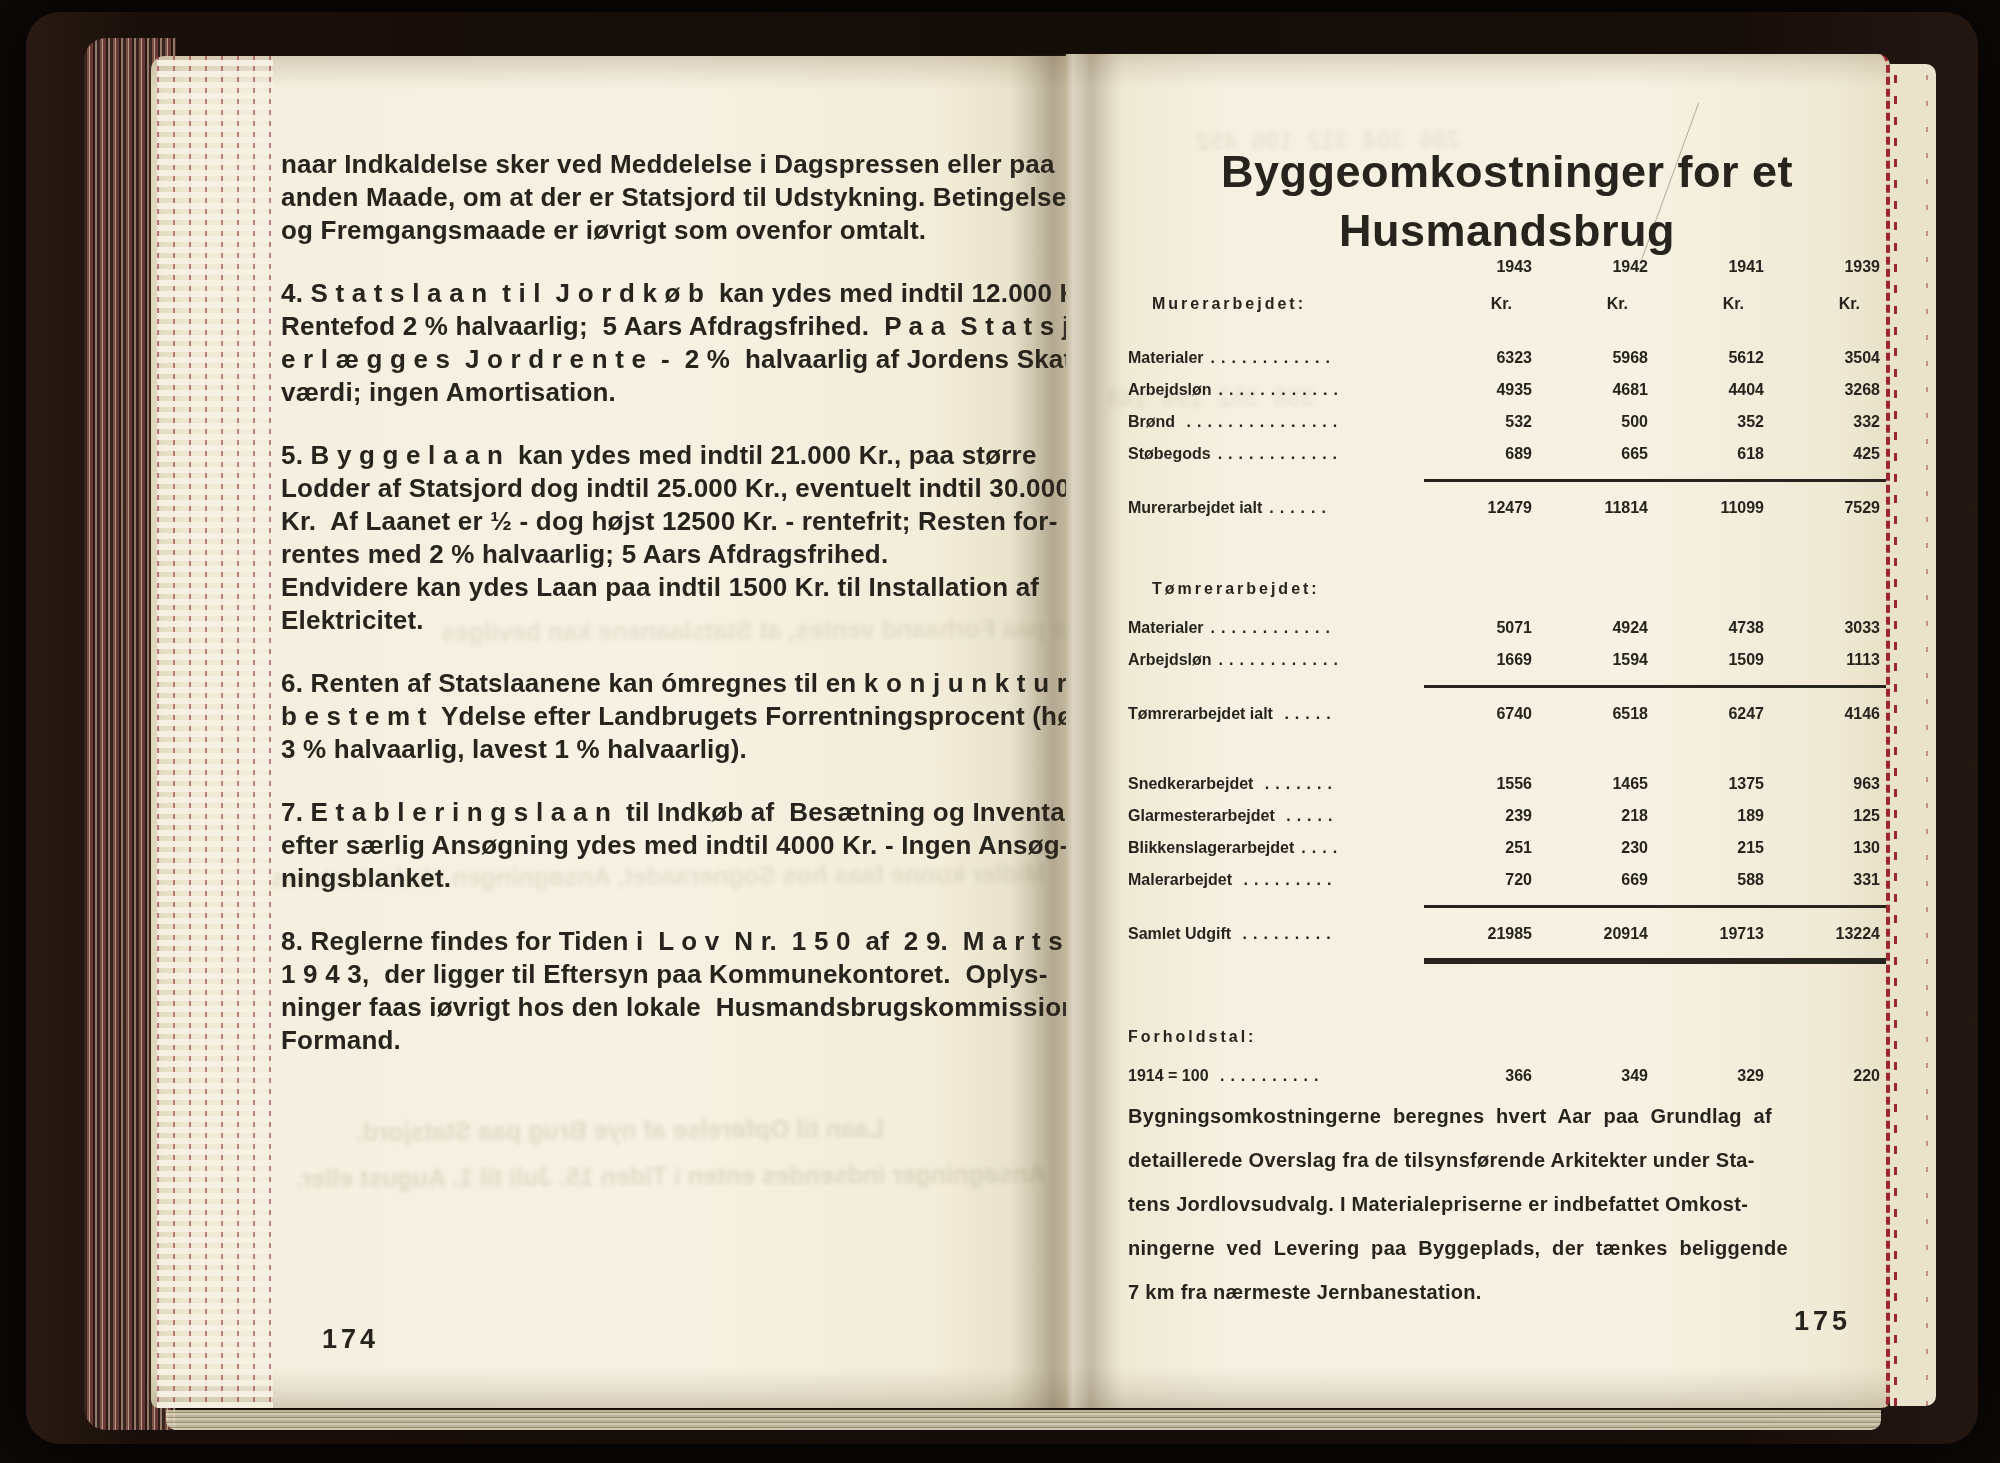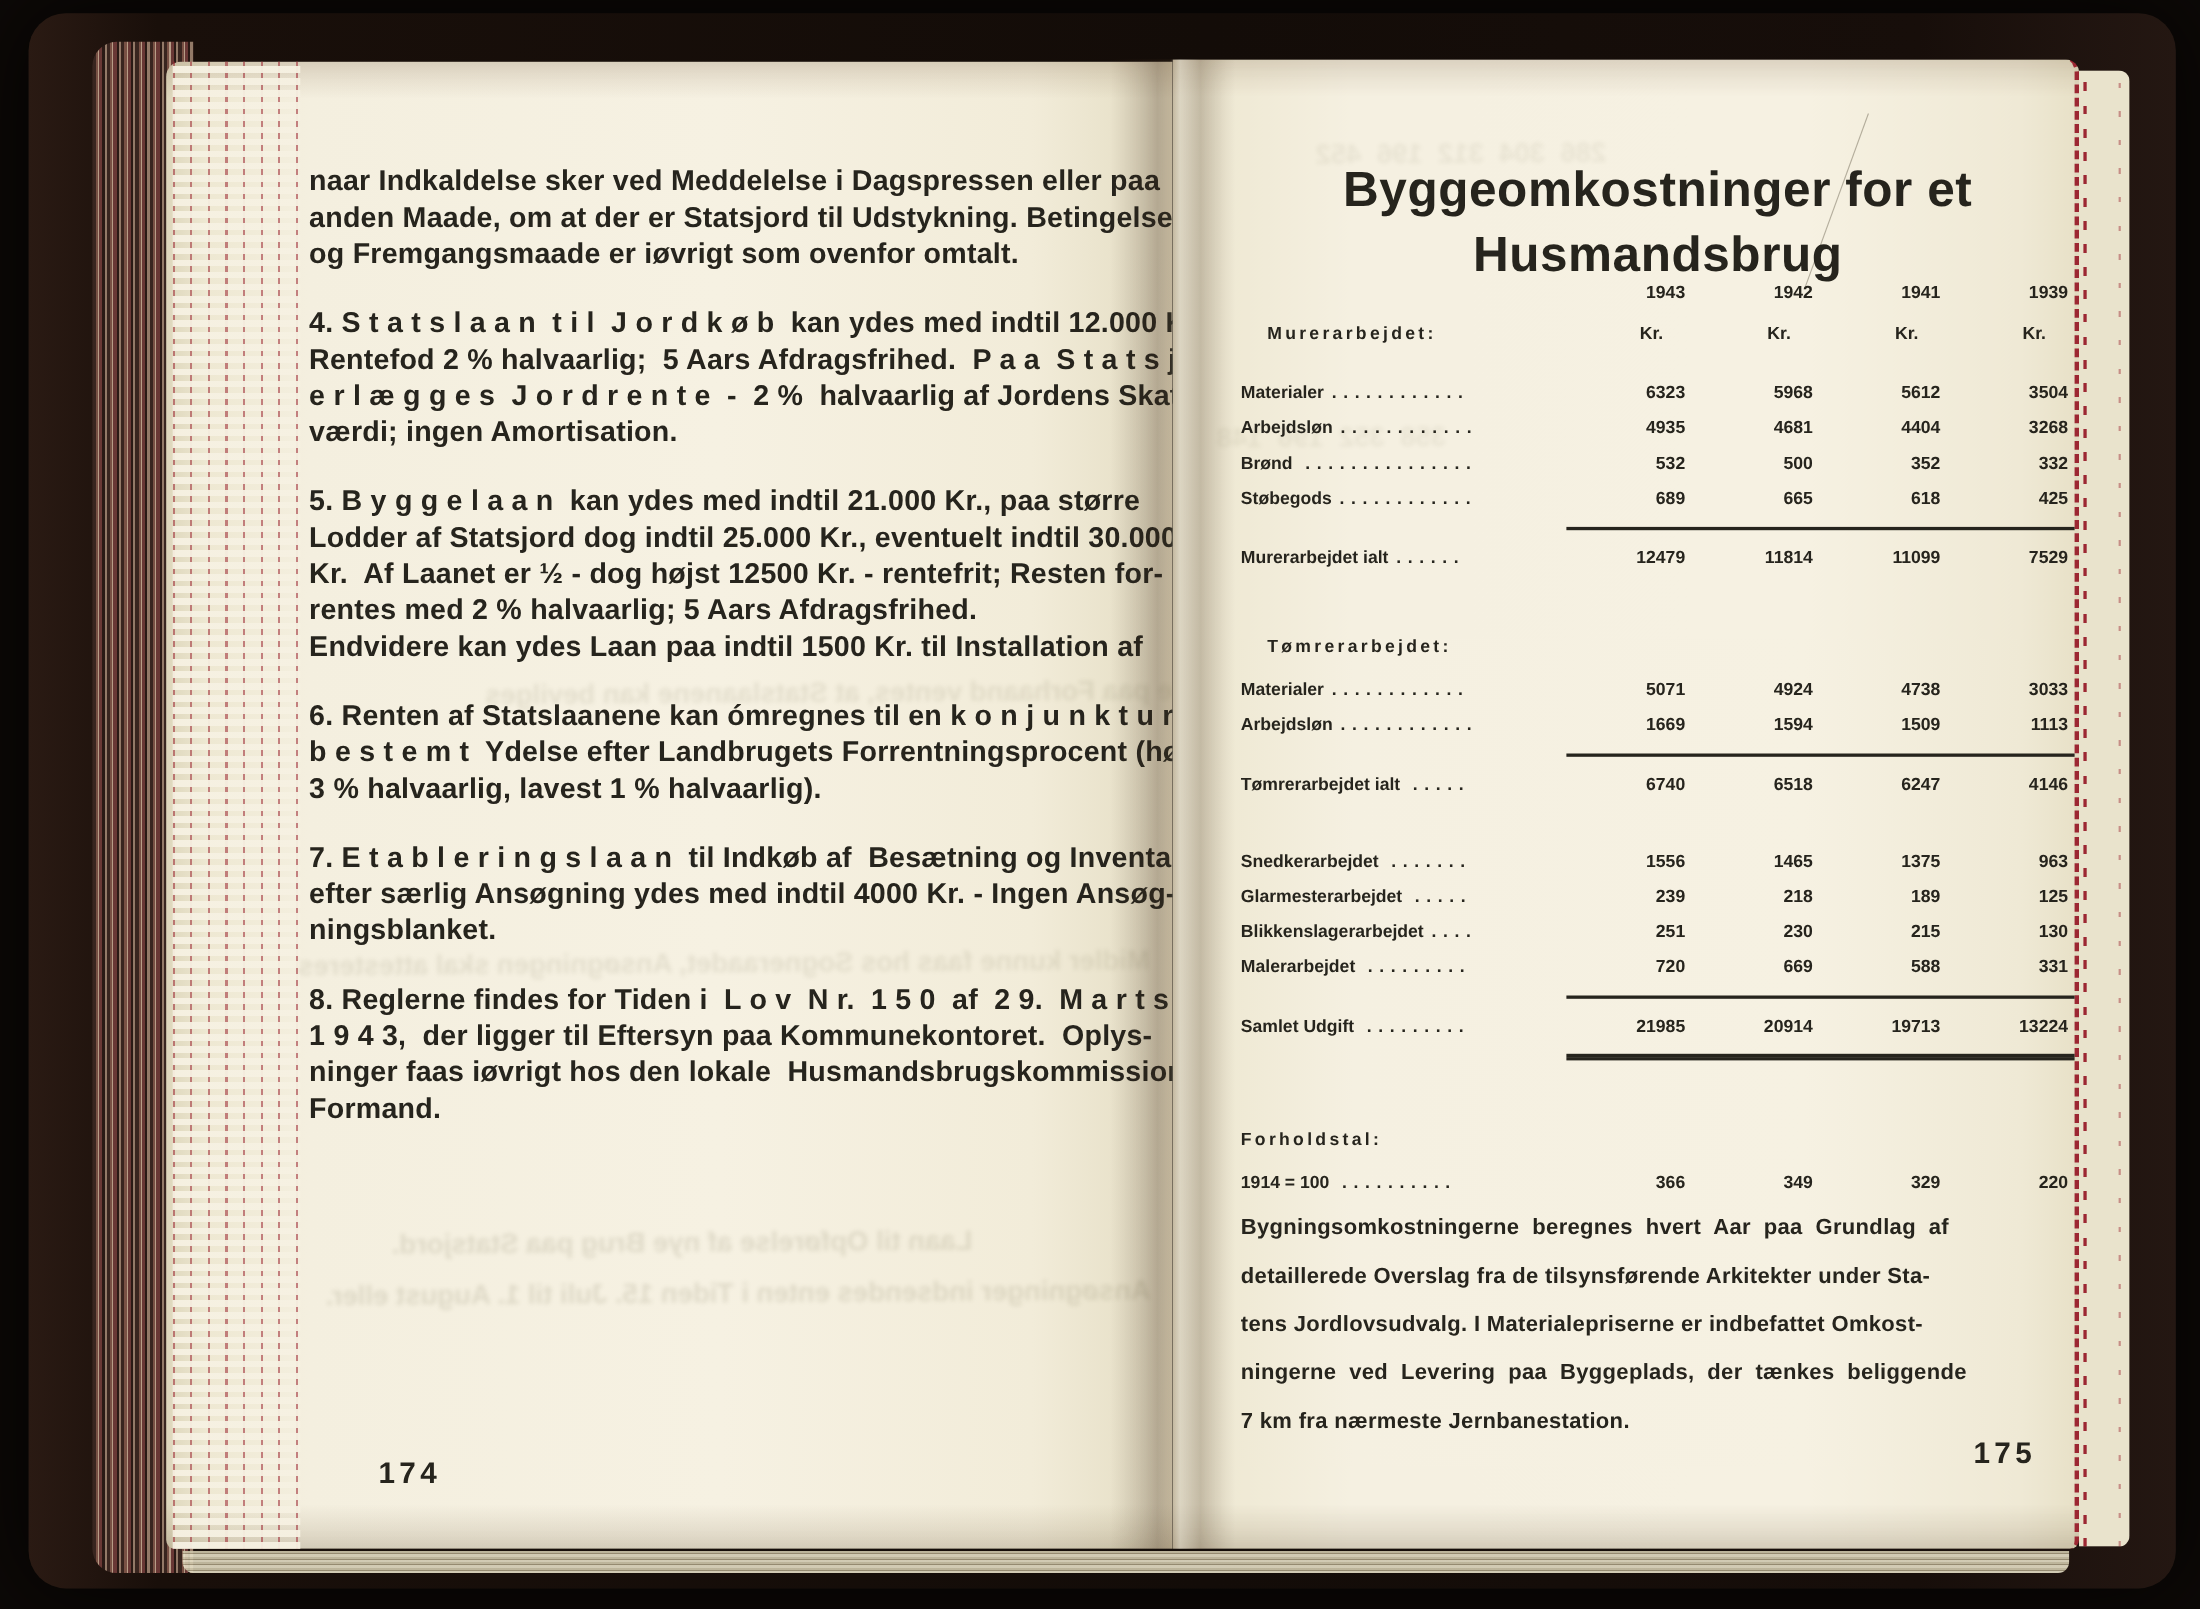--- a/index.html
+++ b/index.html
@@ -47,21 +47,21 @@
   .gutter{position:absolute;left:983px;top:42px;width:114px;height:1354px;pointer-events:none;
         background:linear-gradient(90deg,rgba(60,40,25,0) 0%,rgba(60,40,25,.22) 38%,rgba(120,95,60,.1) 48%,
                    rgba(255,255,250,.3) 56%,rgba(60,40,25,.18) 72%,rgba(60,40,25,0) 100%);}
   .scratch{position:absolute;right:216px;top:44px;width:1px;height:170px;
         background:rgba(125,118,100,.55);transform:rotate(20deg);}
   
   .left-text{position:absolute;left:130px;top:92px;}
   .body-line{white-space:pre;font-size:26px;line-height:33px;font-weight:bold;letter-spacing:.2px;}
   .paragraph{margin-bottom:30px;}
   .pagenum{position:absolute;font-size:27px;font-weight:bold;letter-spacing:4px;}
-  .page.left .pagenum{left:193px;top:1268px;text-align:center;}
+  .page.left .pagenum{left:171px;top:1268px;text-align:center;}
   .page.right .pagenum{left:728px;top:1252px;}
   
   .right-inner{position:absolute;left:62px;top:0;width:758px;height:100%;}
   h1.title{position:absolute;left:0;top:88px;width:100%;margin:0;text-align:center;
         font-size:45px;line-height:59px;font-weight:bold;letter-spacing:.5px;color:#26241d;}
   
   *{box-sizing:border-box;}
   .costs-table{position:absolute;left:0;top:196px;width:758px;font-weight:bold;font-size:16px;}
   .trow{display:flex;height:32px;line-height:32px;align-items:baseline;}
   .thead .years{height:34px;line-height:34px;}
@@ -119,20 +119,21 @@
             <div class="body-line">Rentefod 2 % halvaarlig;  5 Aars Afdragsfrihed.  P a a  S t a t s j o r d</div>
             <div class="body-line">e r l æ g g e s  J o r d r e n t e  -  2 %  halvaarlig af Jordens Skatte-</div>
             <div class="body-line">værdi; ingen Amortisation.</div>
           </div>
           <div class="paragraph">
             <div class="body-line">5. B y g g e l a a n  kan ydes med indtil 21.000 Kr., paa større</div>
             <div class="body-line">Lodder af Statsjord dog indtil 25.000 Kr., eventuelt indtil 30.000</div>
             <div class="body-line">Kr.  Af Laanet er ½ - dog højst 12500 Kr. - rentefrit; Resten for-</div>
             <div class="body-line">rentes med 2 % halvaarlig; 5 Aars Afdragsfrihed.</div>
             <div class="body-line">Endvidere kan ydes Laan paa indtil 1500 Kr. til Installation af</div>
+            <div class="body-line">Elektricitet.</div>
           </div>
           <div class="paragraph">
             <div class="body-line">6. Renten af Statslaanene kan ómregnes til en k o n j u n k t u r -</div>
             <div class="body-line">b e s t e m t  Ydelse efter Landbrugets Forrentningsprocent (højest</div>
             <div class="body-line">3 % halvaarlig, lavest 1 % halvaarlig).</div>
           </div>
           <div class="paragraph">
             <div class="body-line">7. E t a b l e r i n g s l a a n  til Indkøb af  Besætning og Inventar kan</div>
             <div class="body-line">efter særlig Ansøgning ydes med indtil 4000 Kr. - Ingen Ansøg-</div>
             <div class="body-line">ningsblanket.</div>

